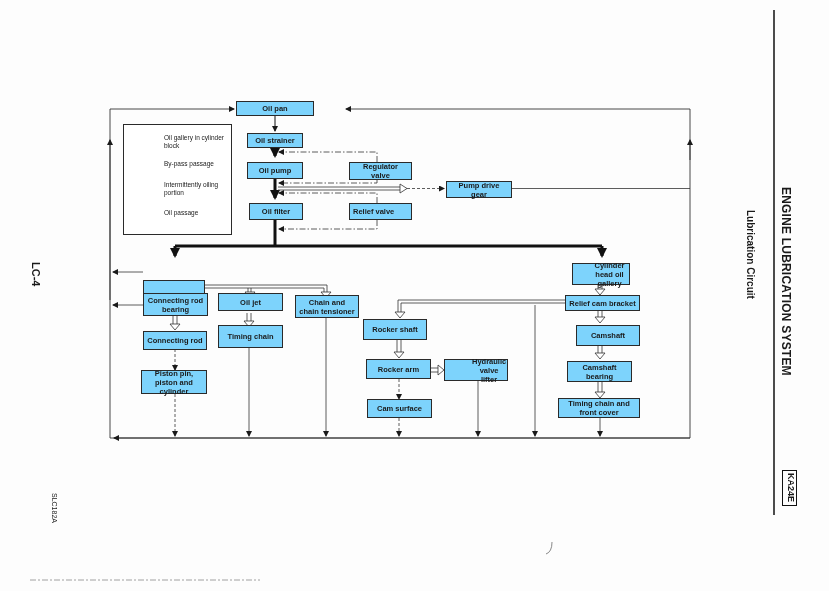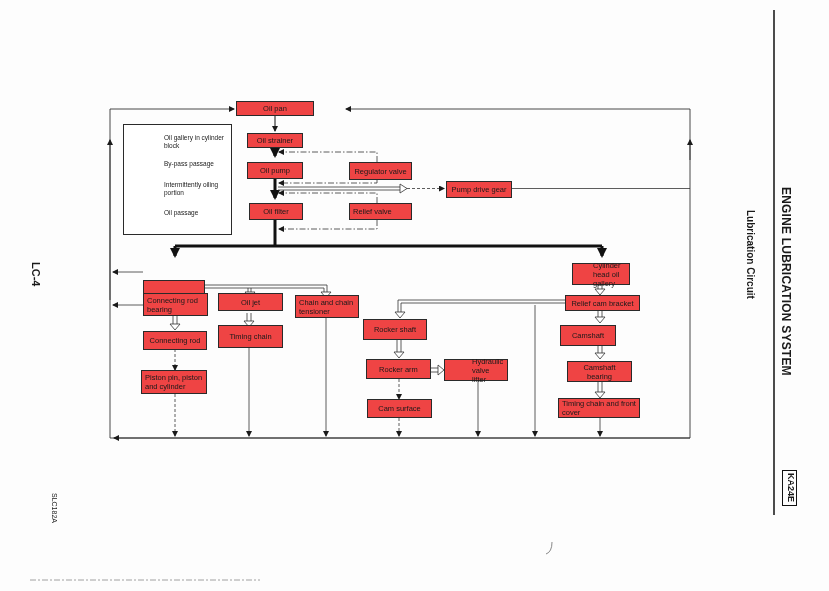--- a/index.html
+++ b/index.html
@@ -1,19 +1,19 @@
 <!DOCTYPE html>
 <html><head>
   <meta charset="utf-8">
   <style>
     html, body { margin: 0; padding: 0; background: #fdfdfd; }
     body { width: 829px; height: 591px; position: relative; overflow: hidden; font-family: "Liberation Sans", sans-serif; color: #1a1a1a; }
     #diagram { position: absolute; left: 0; top: 0; }
-    .box { position: absolute; border: 1px solid #2a2a2a; background: #ef4444; box-sizing: border-box; font-size: 7.5px; line-height: 9px; display: flex; align-items: center; justify-content: center; text-align: center; padding: 1px 3px; }
-    .box.left { justify-content: flex-start; text-align: left; }
+    .box { position: absolute; border: 1px solid #2a2a2a; background: #7dd3fc; box-sizing: border-box; font-size: 7.5px; line-height: 9px; display: flex; align-items: center; justify-content: center; text-align: center; padding: 1px 3px; font-weight: bold; }
+    .box.left { justify-content: flex-start; text-align: center; }
     .legend { position: absolute; left: 123px; top: 124px; width: 109px; height: 111px; border: 1px solid #2a2a2a; background: #fff; box-sizing: border-box; }
     .legend .lab { position: absolute; left: 40px; font-size: 6.5px; line-height: 8px; }
     .vtext { position: absolute; transform-origin: left top; white-space: nowrap; }
     .title-main { left: 793px; top: 187px; transform: rotate(90deg); font-weight: bold; font-size: 12px; letter-spacing: 0.2px; }
     .title-sub { left: 756px; top: 210px; transform: rotate(90deg); font-weight: bold; font-size: 10px; }
     .pageno { left: 42px; top: 262px; transform: rotate(90deg); font-weight: bold; font-size: 11px; }
     .figcode { left: 58px; top: 493px; transform: rotate(90deg); font-size: 7px; }
     .model { position: absolute; left: 782px; top: 470px; width: 15px; height: 36px; border: 1.5px solid #111; box-sizing: border-box; }
     .model span { position: absolute; left: 13px; top: 2px; transform: rotate(90deg); transform-origin: left top; font-weight: bold; font-size: 9px; white-space: nowrap; }
   </style>
@@ -150,21 +150,21 @@
 <div class="box left" style="left:143px;top:280px;width:62px;height:32px">Main bearing</div>
 <div class="box left" style="left:143px;top:293px;width:65px;height:23px">Connecting rod bearing</div>
 <div class="box" style="left:218px;top:293px;width:65px;height:18px">Oil jet</div>
 <div class="box left" style="left:295px;top:295px;width:64px;height:23px">Chain and chain tensioner</div>
 <div class="box" style="left:143px;top:331px;width:64px;height:19px">Connecting rod</div>
 <div class="box" style="left:218px;top:325px;width:65px;height:23px">Timing chain</div>
 <div class="box left" style="left:141px;top:370px;width:66px;height:24px">Piston pin, piston and cylinder</div>
 <div class="box left" style="left:572px;top:263px;width:58px;height:22px;padding-left:20px">Cylinder head oil gallery</div>
 <div class="box" style="left:565px;top:295px;width:75px;height:16px">Relief cam bracket</div>
 <div class="box" style="left:363px;top:319px;width:64px;height:21px">Rocker shaft</div>
-<div class="box" style="left:560px;top:325px;width:56px;height:21px">Camshaft</div>
+<div class="box" style="left:576px;top:325px;width:64px;height:21px">Camshaft</div>
 <div class="box" style="left:366px;top:359px;width:65px;height:20px">Rocker arm</div>
 <div class="box left" style="left:444px;top:359px;width:64px;height:22px;padding-left:27px">Hydraulic valve lifter</div>
 <div class="box" style="left:567px;top:361px;width:65px;height:21px">Camshaft bearing</div>
 <div class="box" style="left:367px;top:399px;width:65px;height:19px">Cam surface</div>
 <div class="box left" style="left:558px;top:398px;width:82px;height:20px;">Timing chain and front cover</div>
 
 <div class="vtext title-main">ENGINE LUBRICATION SYSTEM</div>
 <div class="vtext title-sub">Lubrication Circuit</div>
 <div class="vtext pageno">LC-4</div>
 <div class="vtext figcode">SLC182A</div>

